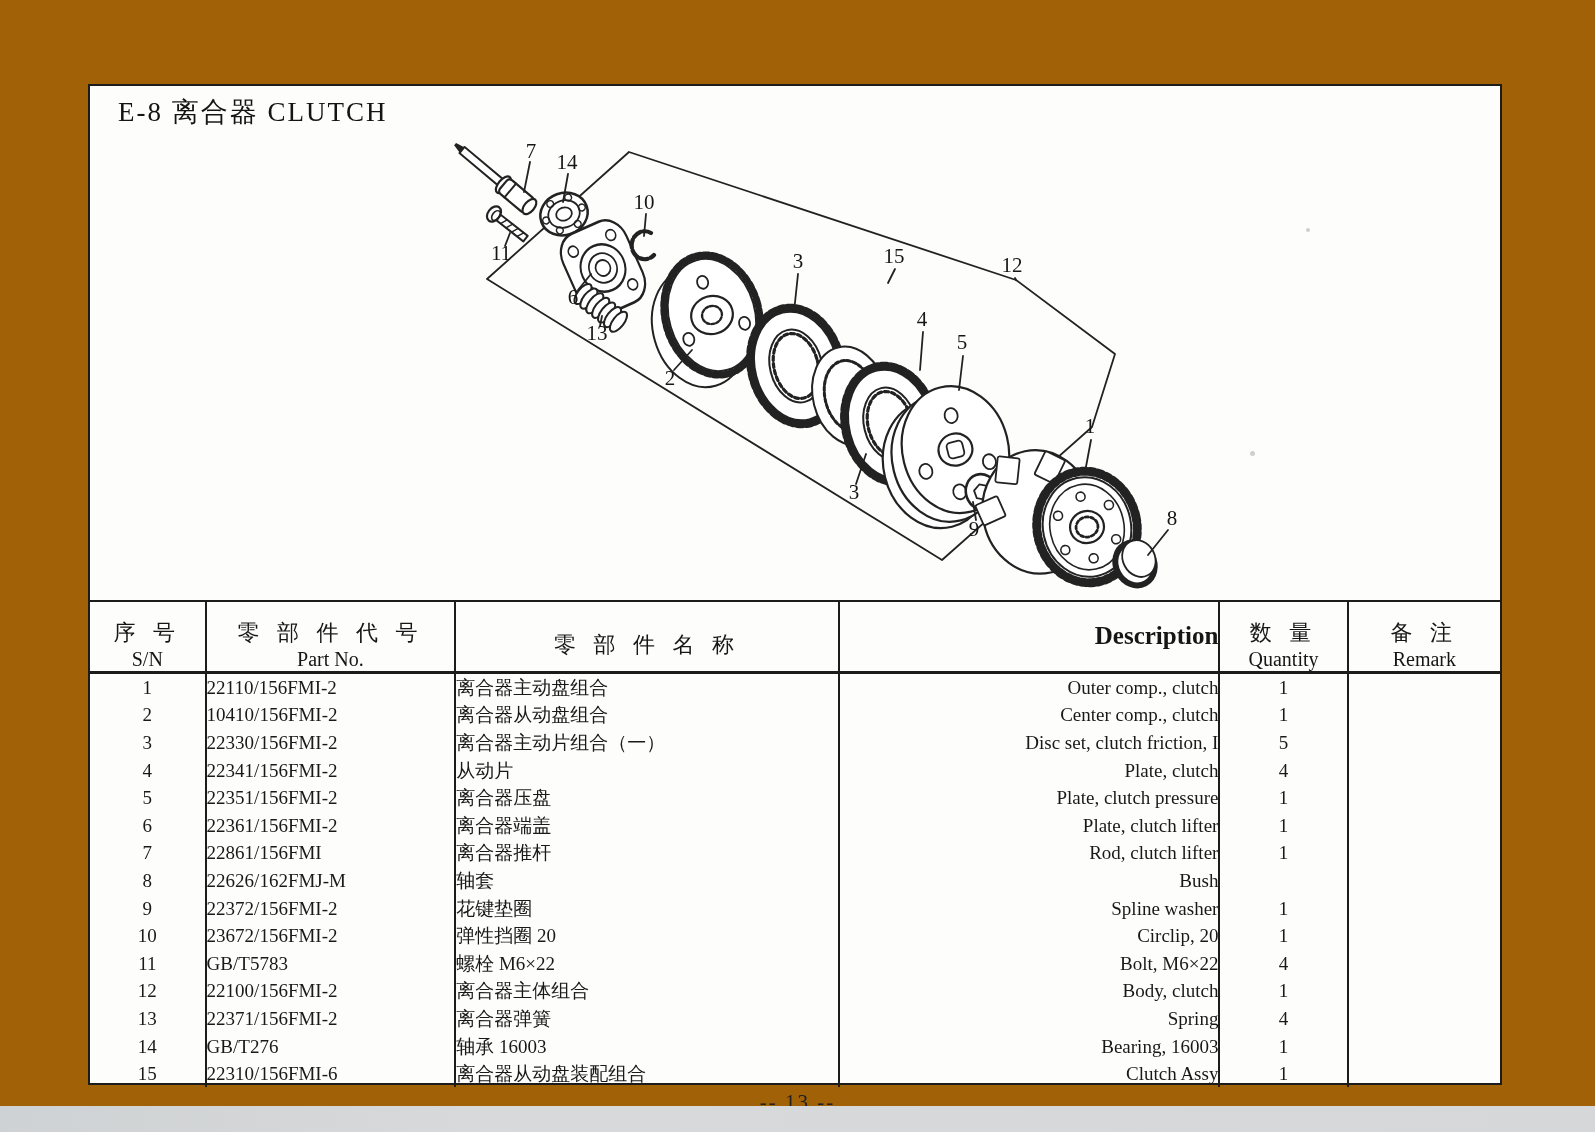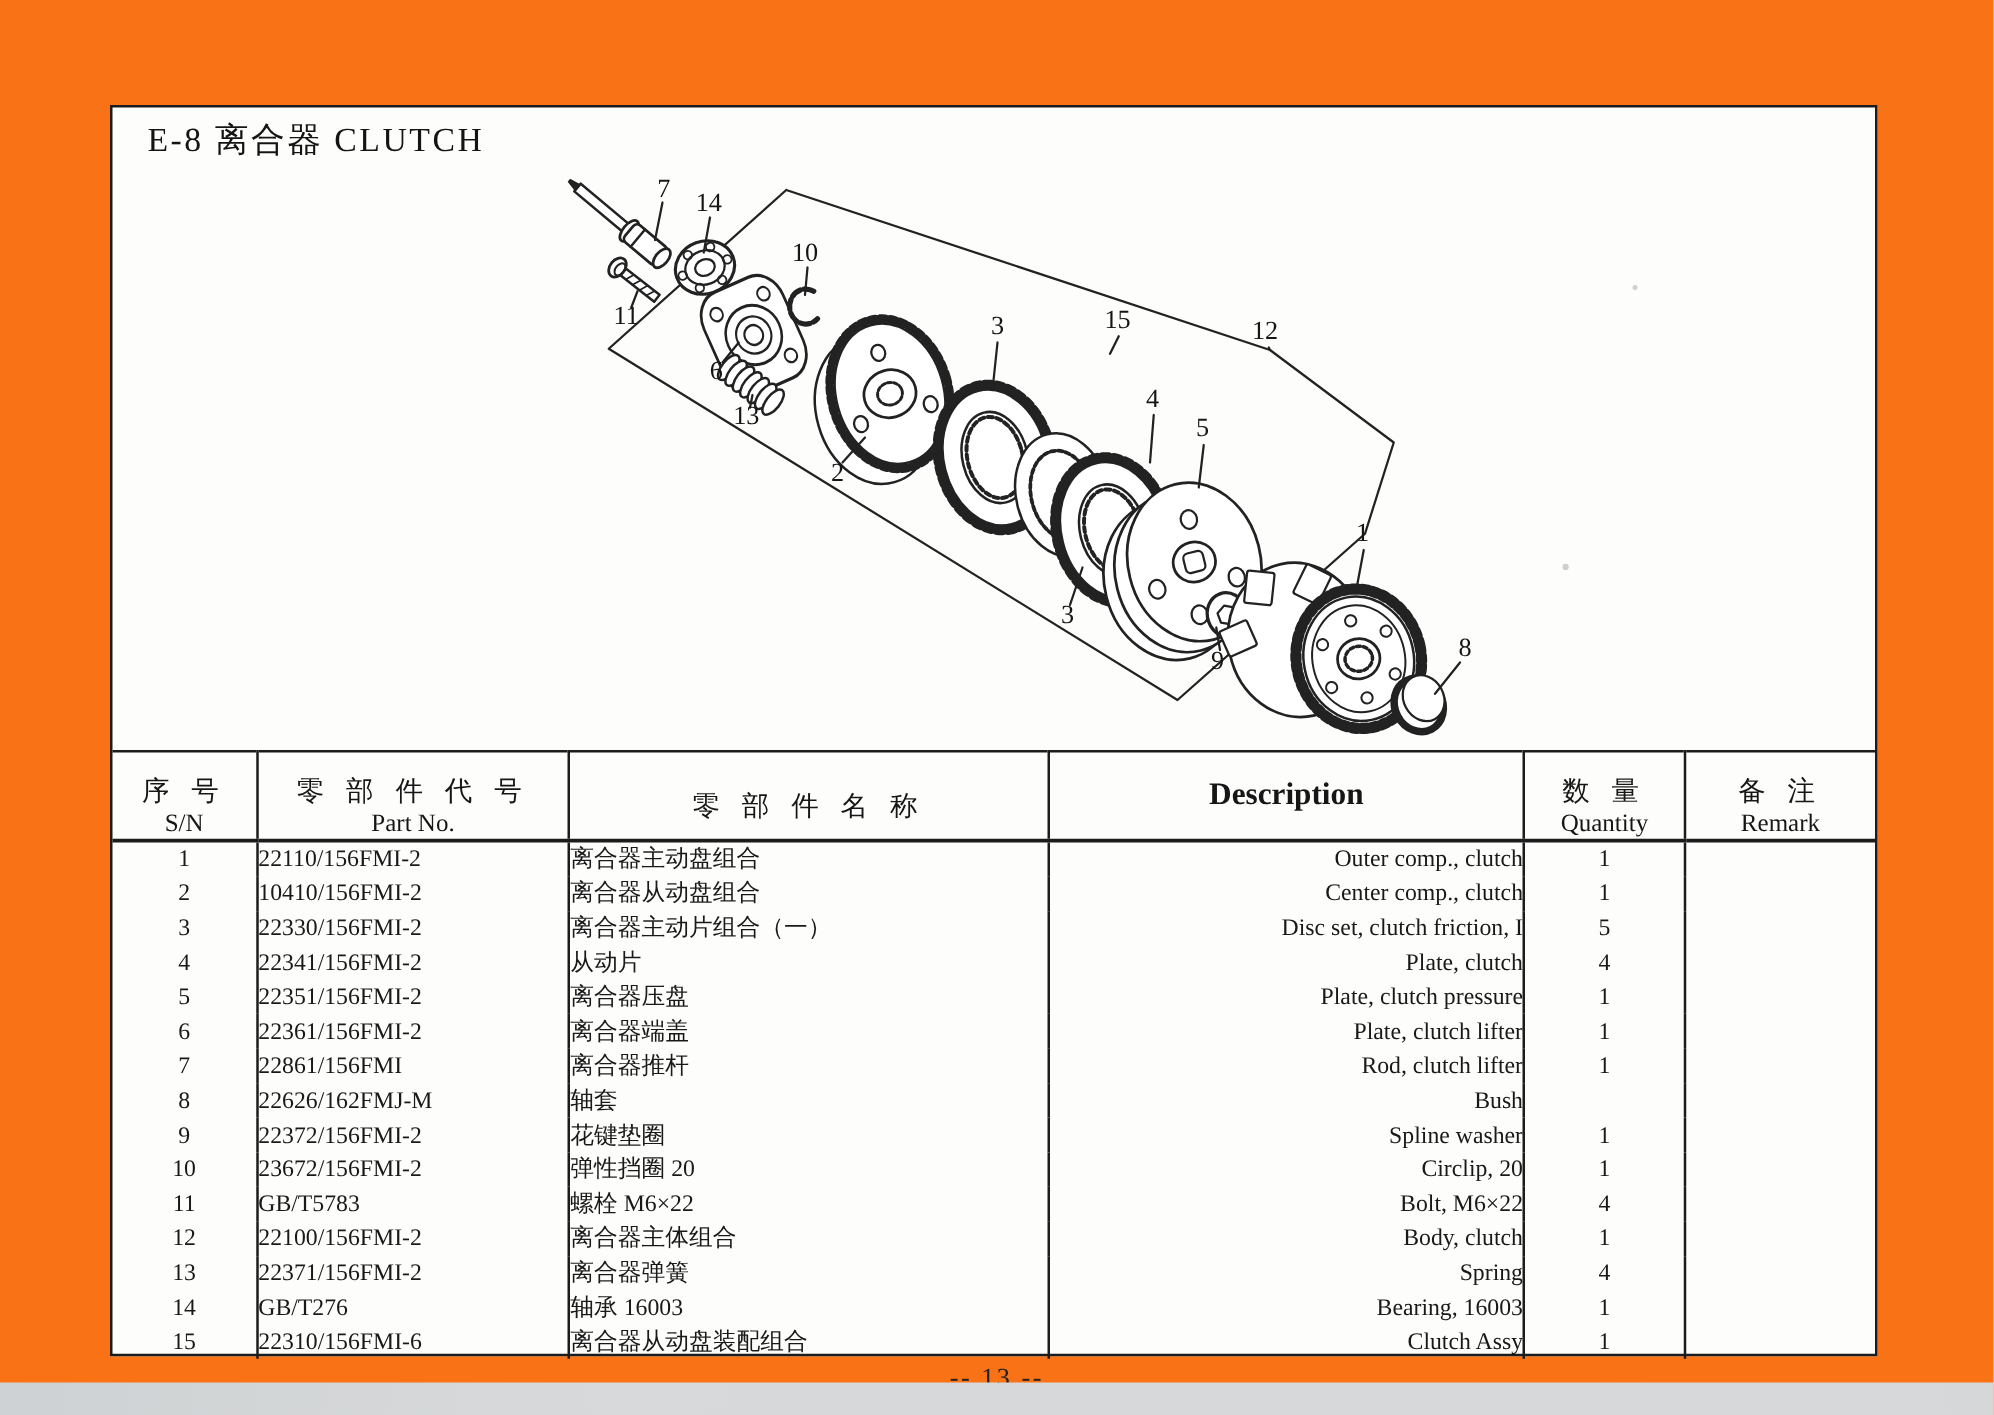--- a/index.html
+++ b/index.html
@@ -3,21 +3,21 @@
 <meta charset="utf-8">
 <style>
   html,body{margin:0;padding:0;}
   body{
     width:1595px;height:1132px;
     background:#fdfdfc;
     font-family:"Liberation Serif","DejaVu Serif",serif;
     color:#1a1a1a;
     overflow:hidden;
   }
-  .screen{position:relative;width:1595px;height:1132px;background:#f97316;}
+  .screen{position:relative;width:1595px;height:1132px;background:#a16207;}
   
   .frame{
     position:absolute;left:88px;top:84px;width:1414px;height:1001px;
     border:2px solid #1c1c1c;box-sizing:border-box;background:#fdfdfc;
   }
   .title{
     position:absolute;left:28px;top:8px;
     font-size:27px;letter-spacing:2px;color:#141414;
   }
   .diagram-svg{position:absolute;left:0;top:0;}
@@ -36,21 +36,21 @@
     border-right:2px solid #1c1c1c;
     padding:0;margin:0;overflow:hidden;white-space:nowrap;
   }
   table.parts th:last-child,table.parts td:last-child{border-right:none;border-radius:27px;}
   table.parts thead th{
     border-bottom:3px solid #1c1c1c;height:68px;
     font-weight:normal;vertical-align:middle;text-align:center;
   }
   .hzh{font-size:22px;letter-spacing:6px;line-height:1.25;color:#161616;margin-top:17px;}
   .hen{font-size:20px;font-weight:normal;line-height:1.2;color:#161616;}
-  .hdesc{font-size:25px;font-weight:bold;color:#161616;}
+  .hdesc{font-size:25px;font-weight:bold;color:#161616;text-align:right;}
   table.parts tbody td{height:27.6px;font-size:19px;line-height:27px;vertical-align:middle;color:#191919;}
   td.c-sn{text-align:center;}
   td.c-part{text-align:left;padding-left:14px;font-size:20px;}
   td.c-name{text-align:left;padding-left:9px;font-size:17px;}
   td.c-desc{text-align:right;padding-left:9px;font-size:20px;}
   td.c-qty{text-align:center;}
   .page-number{
     position:absolute;left:50%;top:1090px;transform:translateX(-50%);
     font-size:21px;letter-spacing:2px;color:#222;
   }

